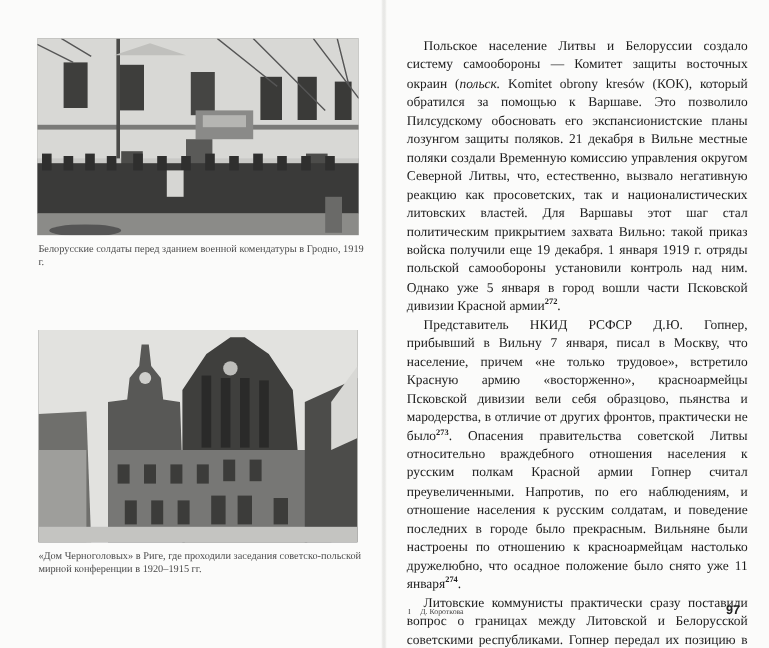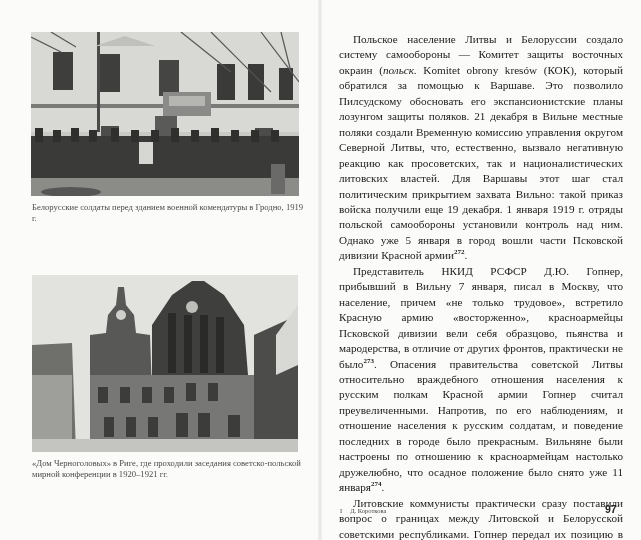--- a/index.html
+++ b/index.html
@@ -114,21 +114,21 @@
       <rect x="166" y="138" width="12" height="24"></rect>
         <rect x="196" y="140" width="12" height="22"></rect>
     </g>
 
     <polygon points="222,60 266,40 266,177 222,177" fill="#4c4c4a"></polygon>
     <polygon points="244,60 266,30 266,90 244,100" fill="#d8d8d5"></polygon>
 
     <rect x="0" y="164" width="266" height="13" fill="#c4c4c1"></rect>
   </svg>
 </div>
-<div class="caption" id="cap2">«Дом Черноголовых» в Риге, где проходили заседания советско-польской мирной конференции в 1920–1921 гг.</div>
+<div class="caption" id="cap2">«Дом Черноголовых» в Риге, где проходили заседания советско-польской мирной конференции в 1920–1915 гг.</div>
 
 <div class="text">
   <p><span>Польское население Литвы и Белоруссии создало систему самообороны — Комитет защиты восточных окраин (</span><i>польск.</i><span> Komitet obrony kresów (КОК), который обратился за помощью к Варшаве. Это позволило Пилсудскому обосновать его экспансионистские планы лозунгом защиты поляков. 21 декабря в Вильне местные поляки создали Временную комиссию управления округом Северной Литвы, что, естественно, вызвало негативную реакцию как просоветских, так и националистических литовских властей. Для Варшавы этот шаг стал политическим прикрытием захвата Вильно: такой приказ войска получили еще 19 декабря. 1 января 1919 г. отряды польской самообороны установили контроль над ним. Однако уже 5 января в город вошли части Псковской дивизии Красной армии</span><sup>272</sup><span>.</span></p>
   <p><span>Представитель НКИД РСФСР Д.Ю. Гопнер, прибывший в Вильну 7 января, писал в Москву, что население, причем «не только трудовое», встретило Красную армию «восторженно», красноармейцы Псковской дивизии вели себя образцово, пьянства и мародерства, в отличие от других фронтов, практически не было</span><sup>273</sup><span>. Опасения правительства советской Литвы относительно враждебного отношения населения к русским полкам Красной армии Гопнер считал преувеличенными. Напротив, по его наблюдениям, и отношение населения к русским солдатам, и поведение последних в городе было прекрасным. Вильняне были настроены по отношению к красноармейцам настолько дружелюбно, что осадное положение было снято уже 11 января</span><sup>274</sup><span>.</span></p>
   <p>Литовские коммунисты практически сразу поставили вопрос о границах между Литовской и Белорусской советскими республиками. Гопнер передал их позицию в телеграмме Чичерину от 3 января 1919 г. По Сувалкской губернии он не предвидел никаких сложностей: Августовский и Сувалкский уезды литовцы были согласны отдать Польше. Спорным, таким образом, был лишь Сейнский уезд, где, по литовским данным, треть населения составляли поляки. Что касается Белоруссии, то сами литовцы считали, что в Виленской губернии Дисненский уезд следует передать в Минскую губернию, а Вилейский — в Витебскую. Ошмяны также вызывали сомнения в силу своего тяготения к Мин-</p>
 </div>
 
 <div class="footer-left">
   <span class="mark">I</span><span>Д. Короткова</span>
 </div>

